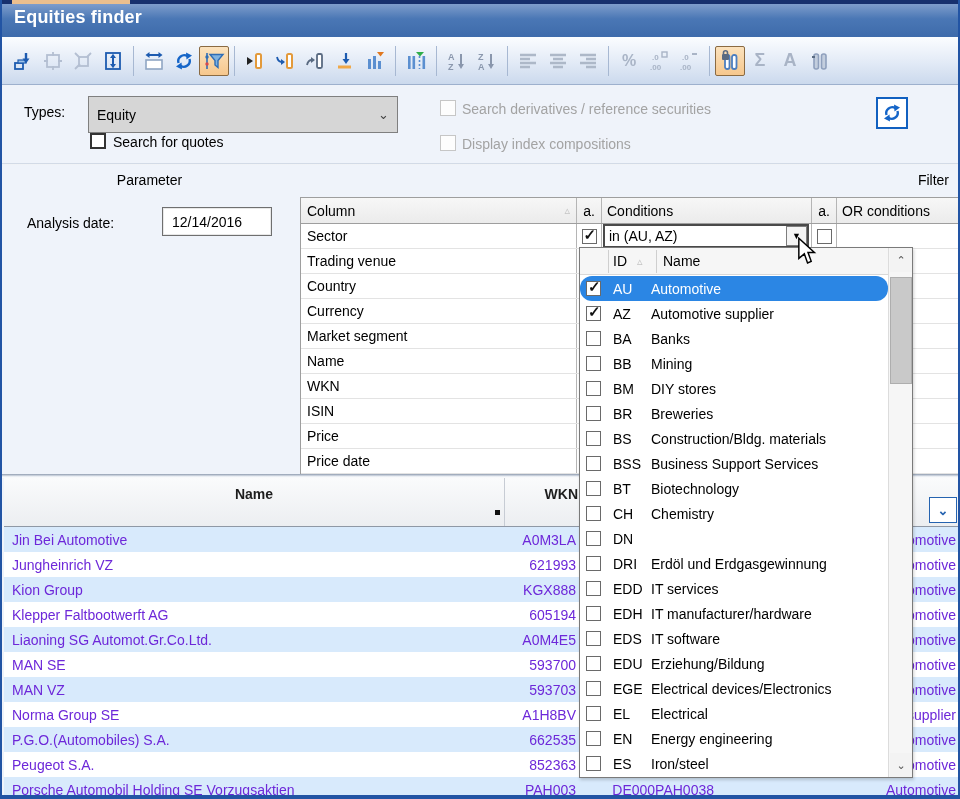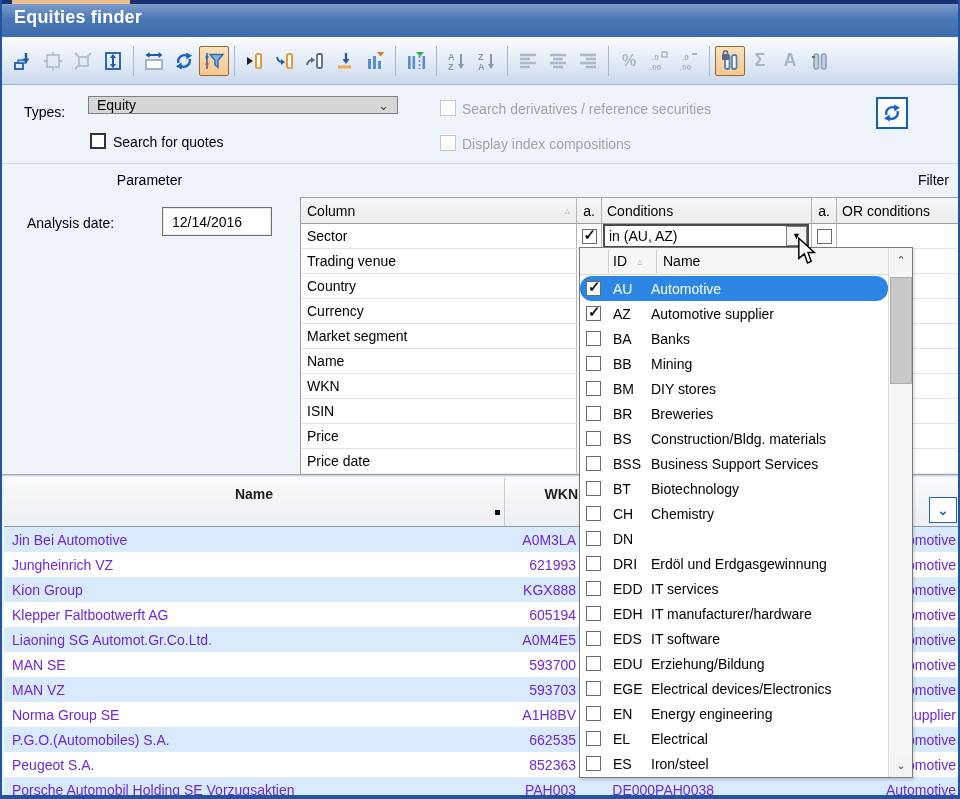--- a/index.html
+++ b/index.html
@@ -17,21 +17,21 @@
            padding-left:6px;background:linear-gradient(180deg,#fbfdff 0%,#e2eaf6 55%,#cbd9ed 100%);
            border-bottom:1px solid #9db0cd;z-index:5;}
   .tbi{width:30px;height:30px;display:flex;align-items:center;justify-content:center;flex:0 0 auto;}
   .tbi svg{width:22px;height:22px;display:block;}
   .tbi.active{background:linear-gradient(180deg,#fbe2bd,#f6c78d);border:1px solid #8a6a42;border-radius:2px;}
   .tbsep{width:1px;height:30px;background:#a7b8d2;margin:0 5px;flex:0 0 auto;}
   .gglyph{font-size:16px;font-weight:bold;color:#a9b4c6;}
   
   .lbl{position:absolute;font-size:14px;color:#000;}
   .lbl.gray{color:#a3a3a3;}
-  .combo{position:absolute;left:86px;top:96px;width:310px;height:18px;background:#d6d6d6;
+  .combo{position:absolute;left:86px;top:96px;width:310px;height:37px;background:#d6d6d6;
          border:1px solid #7f7f7f;display:flex;align-items:center;padding:0 8px;font-size:14px;color:#000;}
   .combo .chev{margin-left:auto;color:#444;font-size:13px;}
   .cb{position:relative;width:16px;height:16px;background:#fff;border:2px solid #333;display:inline-block;flex:0 0 auto;}
   .cb.thin{border:1px solid #6a6a6a;width:15px;height:15px;}
   .cb.gray{border:1px solid #c6c6c6;background:#fdfdfd;}
   .cb.checked::after{content:"\2713";position:absolute;left:1px;top:-4px;font-size:15px;font-weight:bold;color:#111;}
   .refresh-btn{position:absolute;left:874px;top:97px;width:32px;height:32px;background:#fff;
                border:2px solid #1160c0;display:flex;align-items:center;justify-content:center;}
   .divider1{position:absolute;left:0;top:163px;width:960px;height:2px;background:linear-gradient(180deg,#c3cede,#ffffff);}
   
@@ -624,27 +624,27 @@
           <span class="dd-id">EDU</span>
           <span class="dd-name">Erziehung/Bildung</span>
         </div>
       <div class="dd-row">
           <span class="cb thin"></span>
           <span class="dd-id">EGE</span>
           <span class="dd-name">Electrical devices/Electronics</span>
         </div>
       <div class="dd-row">
           <span class="cb thin"></span>
+          <span class="dd-id">EL</span>
+          <span class="dd-name">Electrical</span>
+        </div>
+      <div class="dd-row">
+          <span class="cb thin"></span>
           <span class="dd-id">EN</span>
           <span class="dd-name">Energy engineering</span>
-        </div>
-      <div class="dd-row">
-          <span class="cb thin"></span>
-          <span class="dd-id">EL</span>
-          <span class="dd-name">Electrical</span>
         </div>
       <div class="dd-row">
           <span class="cb thin"></span>
           <span class="dd-id">ES</span>
           <span class="dd-name">Iron/steel</span>
         </div>
     </div>
     <div class="dd-scroll">
       <div class="dd-sbtn up">⌃</div>
       <div class="dd-thumb"></div>

